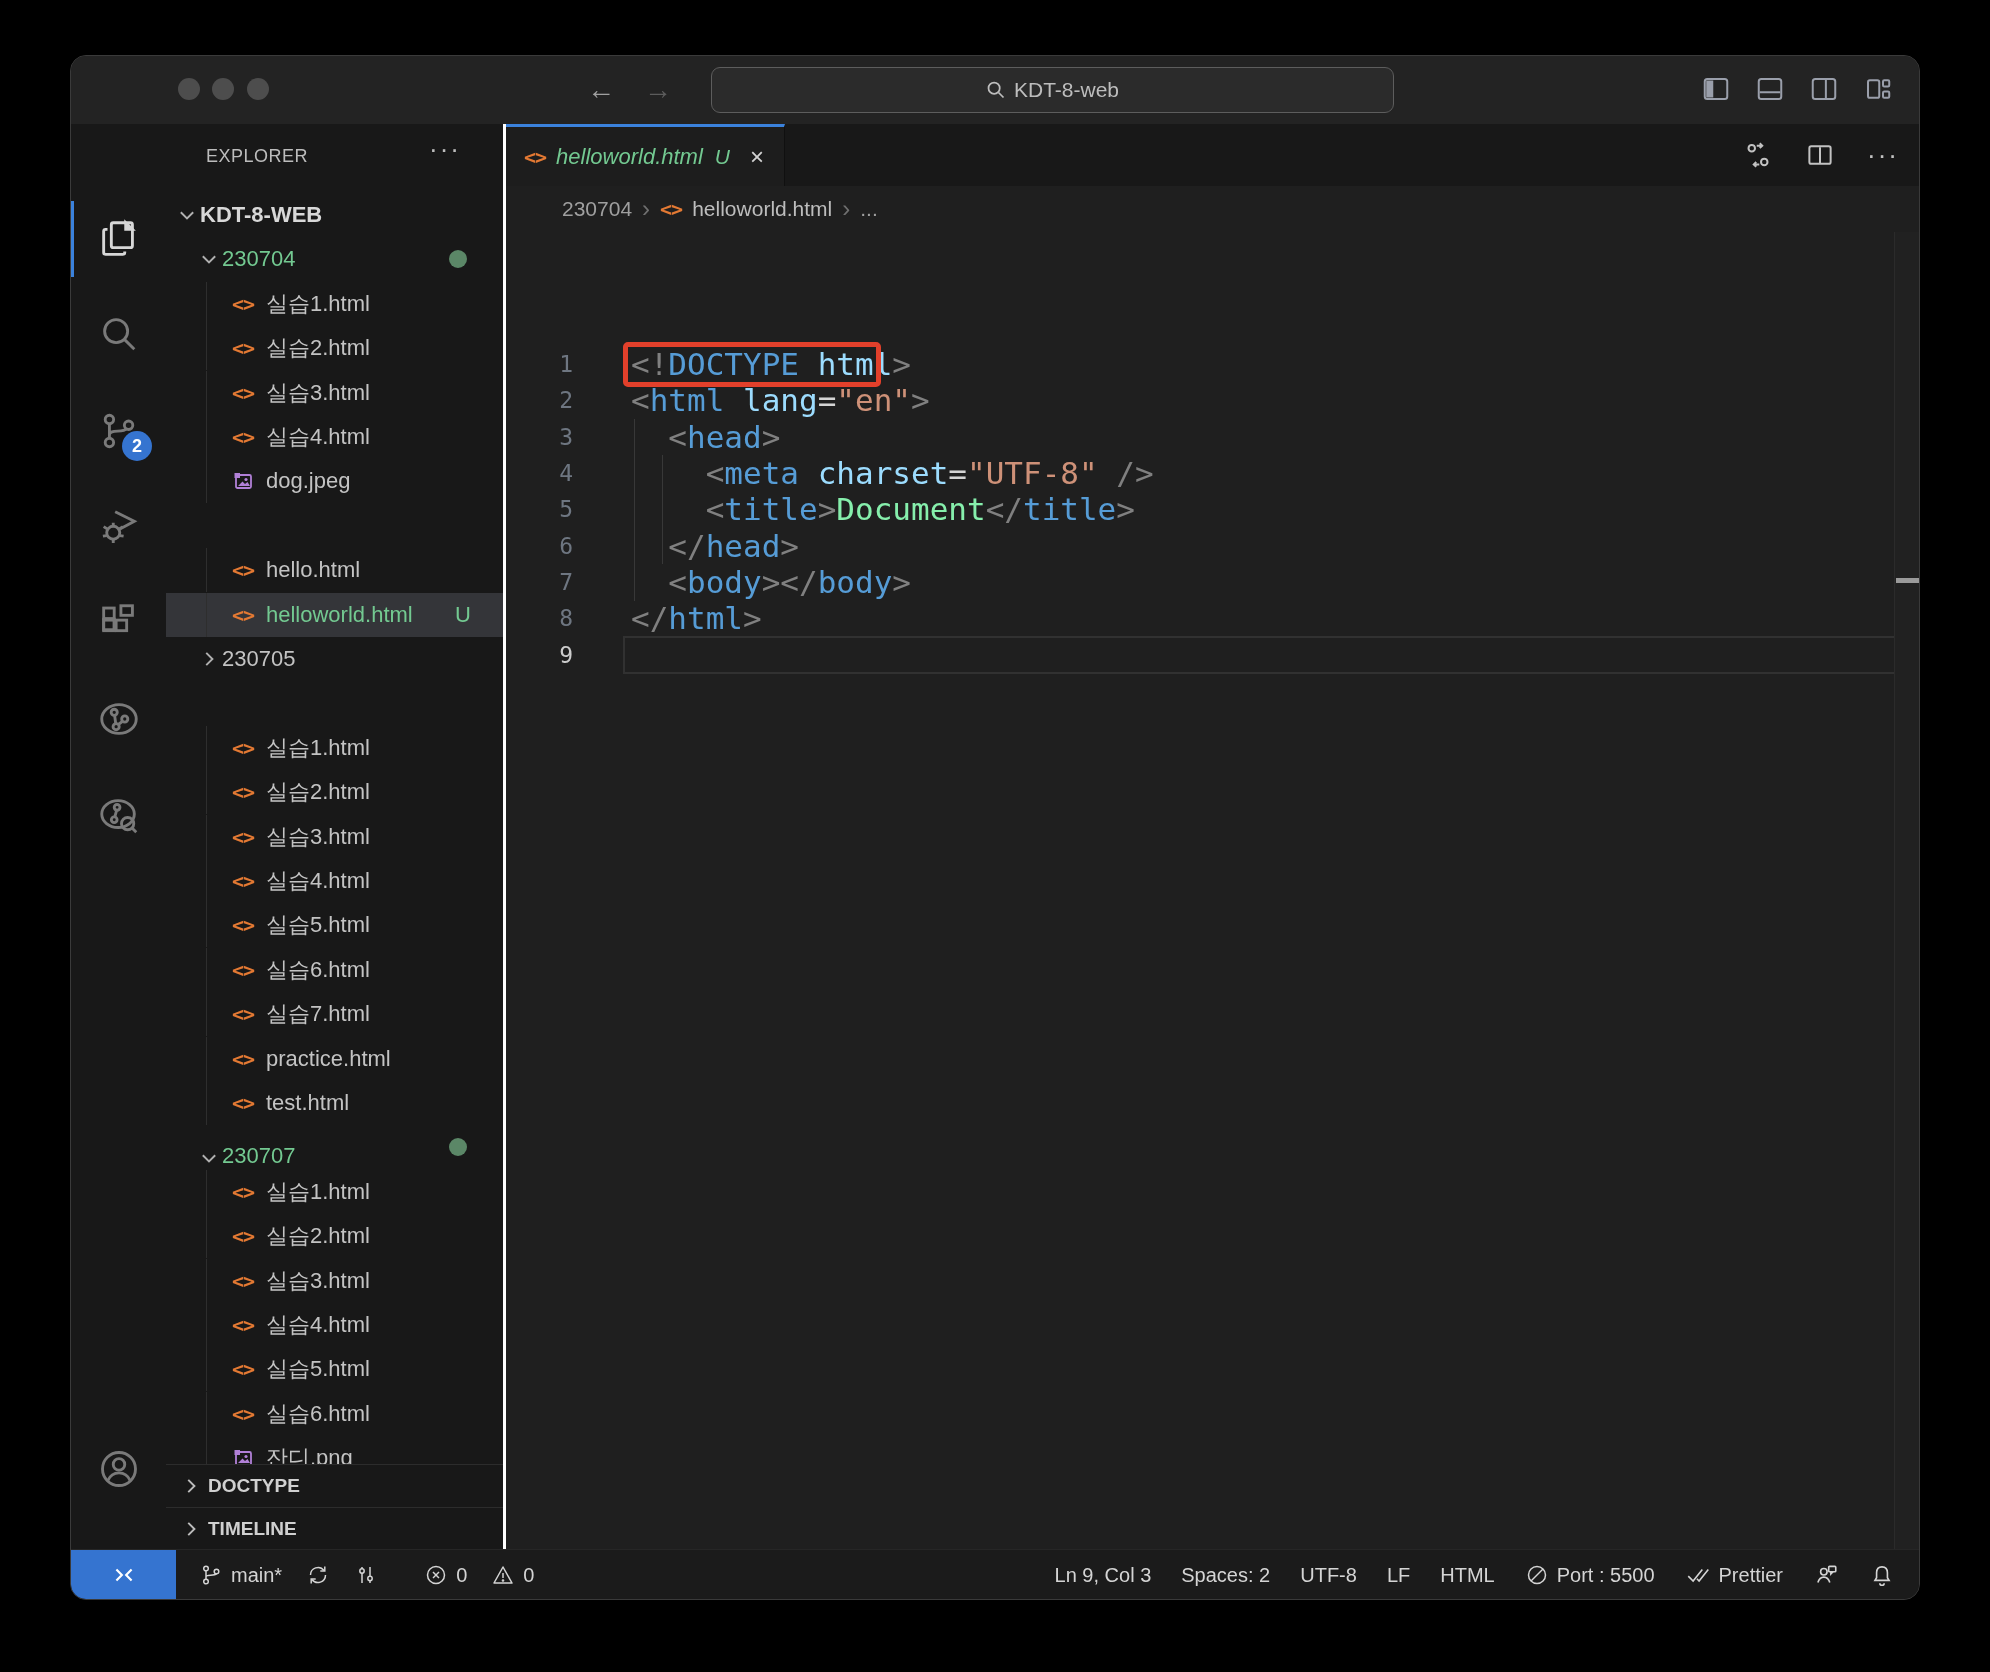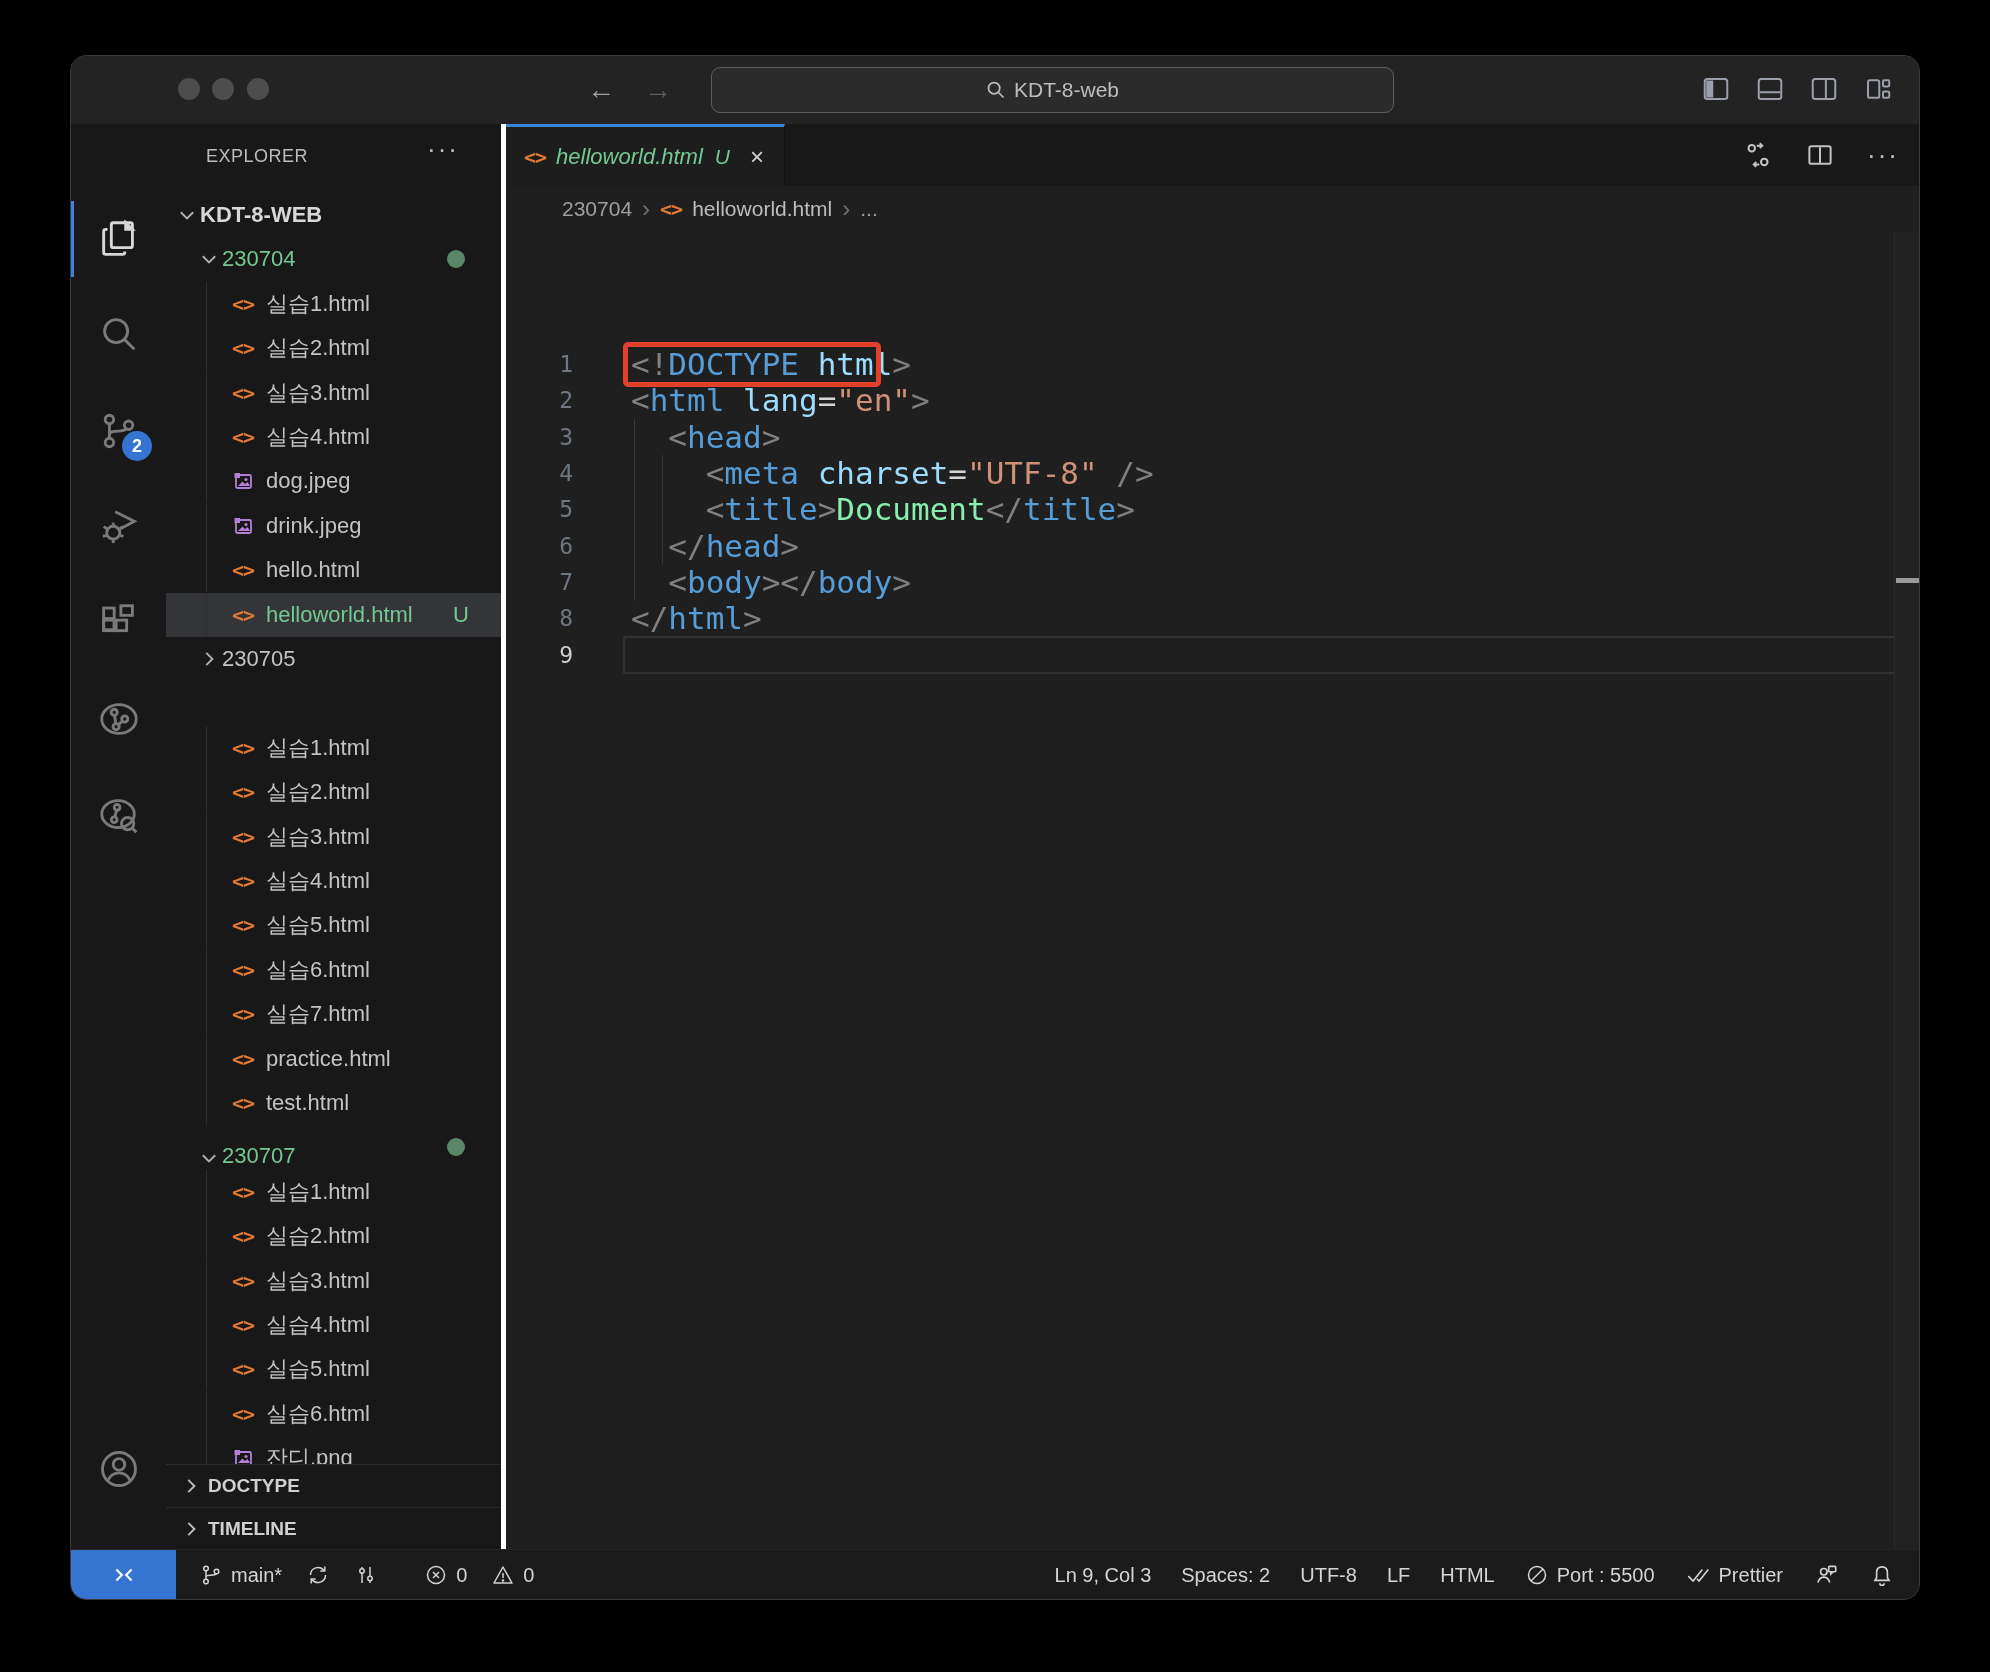--- a/index.html
+++ b/index.html
@@ -11,21 +11,21 @@
   .traffic { position:absolute; top:22px; width:22px; height:22px; border-radius:50%; background:#4d4d4d; }
   .nav-arrow { position:absolute; top:18px; width:32px; height:32px; color:#a0a0a0; font-size:28px; line-height:32px; text-align:center; }
   .nav-arrow.fwd { color:#5c5c5c; }
   .searchbox { position:absolute; left:640px; top:11px; width:683px; height:46px; background:#2b2b2b; border:1px solid #5d5d5d; border-radius:9px; display:flex; align-items:center; justify-content:center; gap:8px; color:#bdbdbd; font-size:21px; }
   .tb-icons { position:absolute; right:26px; top:18px; display:flex; gap:24px; }
   .tb-icons svg { display:block; }
 
   
   .main { position:absolute; left:0; top:68px; width:1850px; height:1427px; display:flex; }
   .activitybar { position:relative; width:95px; background:#181818; flex:none; }
-  .sidebar { position:relative; width:340px; background:#181818; flex:none; border-right:5px solid #ffffff; }
+  .sidebar { position:relative; width:340px; background:#181818; flex:none; border-right:3px solid #ffffff; }
   .editor { position:relative; flex:1; background:#1f1f1f; }
 
   
   .act-item { position:absolute; left:0; width:95px; height:88px; display:flex; align-items:center; justify-content:center; color:#7a7a7a; }
   .act-item.active { color:#d7d7d7; }
   .act-item.active::before { content:""; position:absolute; left:0; top:6px; width:3px; height:76px; background:#3b82dc; }
   .act-badge { position:absolute; right:14px; bottom:14px; min-width:30px; height:30px; border-radius:15px; background:#3574d0; color:#fff; font-size:18px; font-weight:700; display:flex; align-items:center; justify-content:center; }
   .gear-glyph { font-size:44px; line-height:44px; }
 
   
@@ -261,31 +261,20 @@
             <span class="ficon">
               <svg class="ico" width="24" height="24" viewBox="0 0 24 24">
                 <rect x="5" y="6" width="15" height="13" rx="1.5" fill="none" stroke="#b180d7" stroke-width="1.8"></rect>
                 <path d="M3.5 4 L9 4 L9 9 L3.5 9 Z" fill="#b180d7"></path>
                 <circle cx="15" cy="10.5" r="1.6" fill="#b180d7"></circle>
                 <path d="M7 17 L11.5 12.5 L14 15 L16.5 13 L19 17 Z" fill="#b180d7"></path>
               </svg>
             </span>
             <span class="lbl">dog.jpeg</span>
           </div>
-          <div class="trow depth2" style="top: 379.8px;">
-            <span class="ficon">
-              <svg class="ico" width="24" height="24" viewBox="0 0 24 24">
-                <rect x="5" y="6" width="15" height="13" rx="1.5" fill="none" stroke="#b180d7" stroke-width="1.8"></rect>
-                <path d="M3.5 4 L9 4 L9 9 L3.5 9 Z" fill="#b180d7"></path>
-                <circle cx="15" cy="10.5" r="1.6" fill="#b180d7"></circle>
-                <path d="M7 17 L11.5 12.5 L14 15 L16.5 13 L19 17 Z" fill="#b180d7"></path>
-              </svg>
-            </span>
-            <span class="lbl">drink.jpeg</span>
-          </div>
           <div class="trow depth2" style="top: 424.2px;">
             <span class="ficon">
               <span class="html-glyph">&lt;&gt;</span>
             </span>
             <span class="lbl">hello.html</span>
           </div>
           <div class="trow depth2 selected git-green" style="top: 468.6px;">
             <span class="ficon">
               <span class="html-glyph">&lt;&gt;</span>
             </span>

